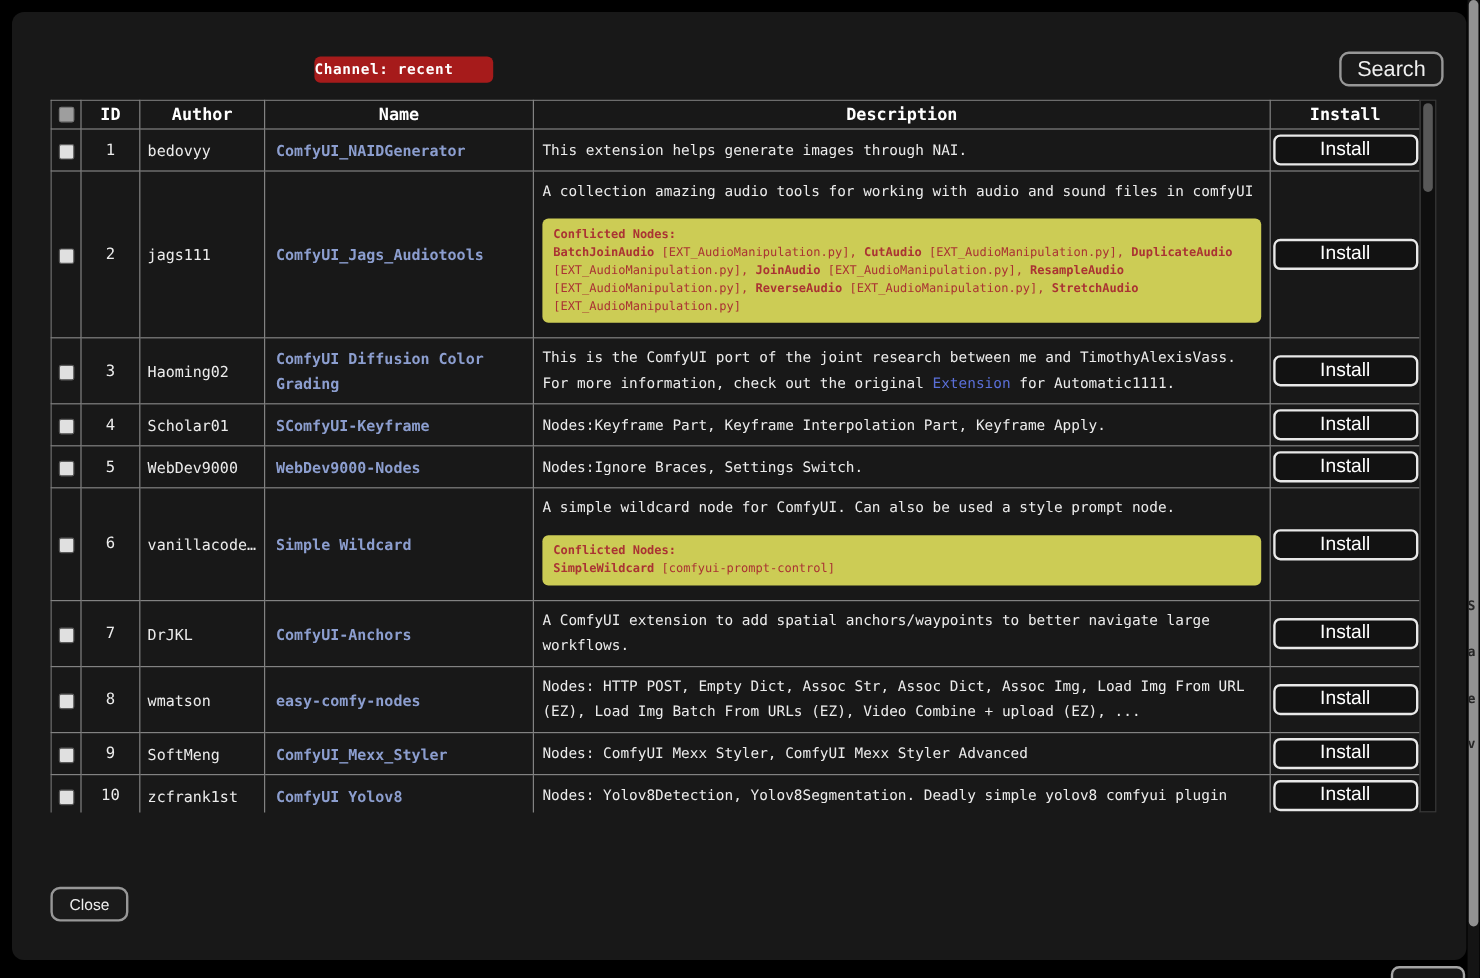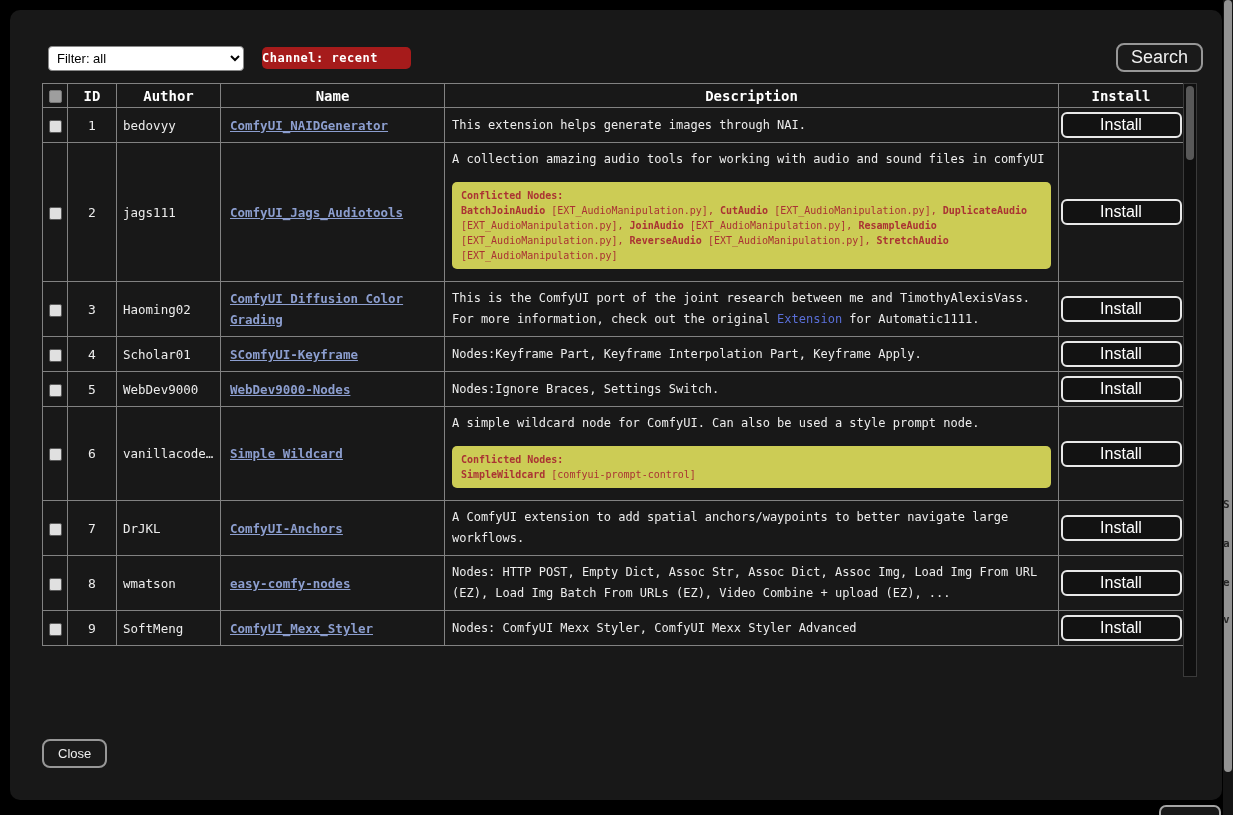--- a/index.html
+++ b/index.html
@@ -27,21 +27,21 @@
   table { border-collapse:collapse; width:1141px; table-layout:fixed; color:#ececec; }
   th, td { border:1px solid #828282; }
   thead th { height:24px; font-size:14px; font-weight:bold; text-align:center; color:#fff; }
   col.w-check { width:25px; } col.w-id { width:49px; } col.w-author { width:104px; }
   col.w-name { width:224px; } col.w-desc { width:614px; } col.w-install { width:125px; }
   td { vertical-align:middle; }
   td.c-check { text-align:center; padding:0; }
   td.c-id { text-align:center; font-size:13px; padding:6px 2px; }
   td.c-author { font-size:12.5px; padding:6px 6px; overflow:hidden; text-overflow:ellipsis; white-space:nowrap; }
   td.c-name { font-size:12.5px; font-weight:bold; padding:5px 9px; line-height:21px; overflow:hidden; }
-  a.name-link { color:var(--name-link,#8C9ECF); text-decoration:underline; cursor:pointer; }
+  a.name-link { color:var(--name-link,#8C9ECF); cursor:pointer; }
   td.c-desc { font-size:12px; line-height:21px; padding:6px 7px; }
   a.desc-link { color:var(--desc-link,#5A6FD8); cursor:pointer;margin-top:45px; }
   td.c-install { text-align:center; padding:4px 0; }
   .install-btn { display:inline-block; width:121px; padding:2px 0; background:#121212; color:#fff;
     border:2px solid #e8e8e8; border-radius:6px; font:16px "Liberation Sans", sans-serif; cursor:pointer; }
   .conflict { background:var(--conflict-bg,#CCCC55); color:var(--conflict-text,#AA3333); border-radius:5px;
     padding:6px 9px; margin:12px 0 6px 0; font-size:10px; line-height:15px; }
   .conflict-title { font-weight:bold; }
   .conflict-items b { font-weight:bold; }
   .conflict-ext { font-weight:normal; }
@@ -60,23 +60,20 @@
 
   .corner-sliver { position:absolute; right:12px; bottom:-10px; width:62px; height:20px; background:#181818;
     border:2px solid #a5a5a5; border-radius:7px; }
 </style>
 </head>
 <body>
 
 <div class="page">
   <div class="dialog">
 
-    <select class="filter-select">
-      <option>Filter: all</option>
-    </select>
 
     <div class="channel-badge">Channel: recent</div>
 
 
     <button class="btn search-btn">Search</button>
 
     <div class="table-wrap">
       <div class="tbl-clip">
         <table>
           <colgroup>
@@ -171,20 +168,28 @@
                 <td class="c-install"><button class="install-btn">Install</button></td>
               </tr>
               <tr>
                 <td class="c-check"><input class="cb" type="checkbox" style=""></td>
                 <td class="c-id">9</td>
                 <td class="c-author">SoftMeng</td>
                 <td class="c-name"><a class="name-link">ComfyUI_Mexx_Styler</a></td>
                 <td class="c-desc">Nodes: ComfyUI Mexx Styler, ComfyUI Mexx Styler Advanced</td>
                 <td class="c-install"><button class="install-btn">Install</button></td>
               </tr>
+              <tr>
+                <td class="c-check"><input class="cb" type="checkbox" style=""></td>
+                <td class="c-id">10</td>
+                <td class="c-author">zcfrank1st</td>
+                <td class="c-name"><a class="name-link">ComfyUI Yolov8</a></td>
+                <td class="c-desc">Nodes: Yolov8Detection, Yolov8Segmentation. Deadly simple yolov8 comfyui plugin</td>
+                <td class="c-install"><button class="install-btn">Install</button></td>
+              </tr>
             </tbody>
         </table>
       </div>
       <div class="tbl-scrollbar">
         <div class="tbl-thumb"></div>
       </div>
     </div>
 
     <button class="btn close-btn">Close</button>
   </div>

